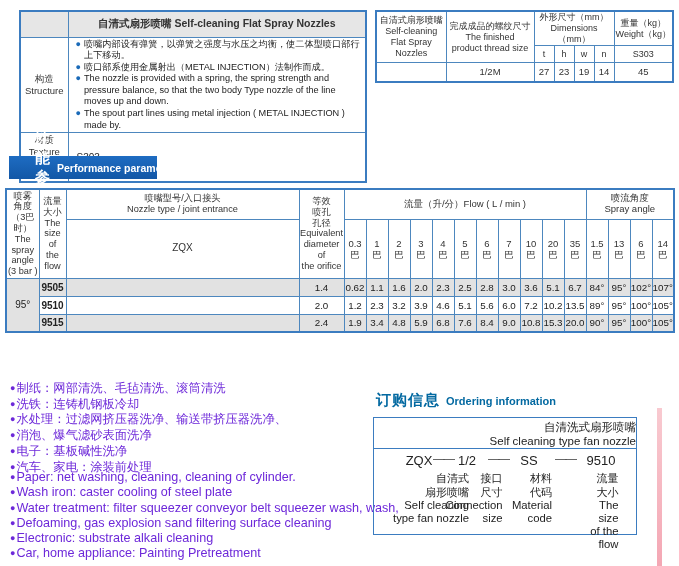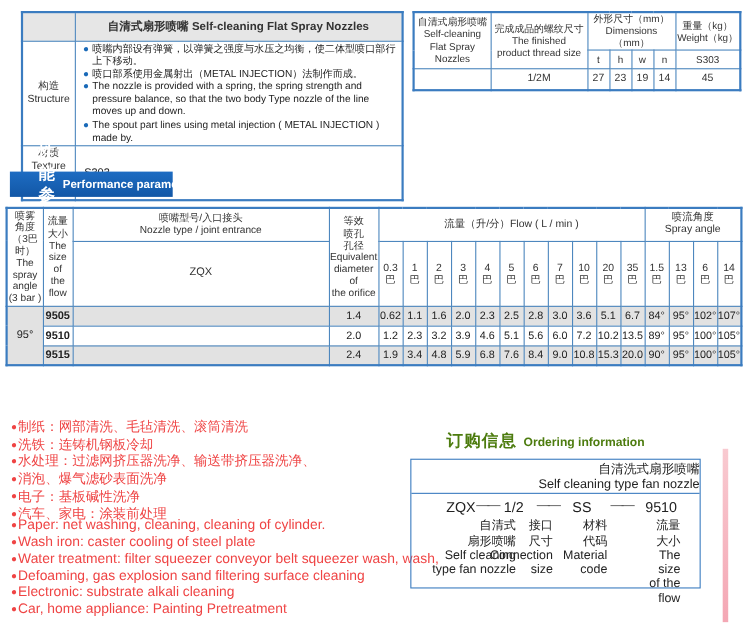--- a/index.html
+++ b/index.html
@@ -52,25 +52,25 @@
   .perf-table tbody tr { height:18px; }
   .perf-table tbody td { text-align:center; font-size:9.8px; color:#222; }
   .perf-table tbody tr.shaded td { background:#e2e2e2; }
   .perf-table tbody td.model { font-weight:bold; font-size:10px; }
   .perf-table tbody td.angle-cell { background:#ffffff; font-size:10px; }
 
   
   .apps { position:absolute; left:10px; }
   .apps-zh { top:381px; font-size:12.3px; line-height:15.7px; }
   .apps-en { top:470px; font-size:12.6px; line-height:15.3px; }
-  .app-item { white-space:nowrap; color:#ef4444; }
+  .app-item { white-space:nowrap; color:#6d28d9; }
   .app-item .b { font-size:9px; vertical-align:1px; margin-right:1px; }
 
   
-  .ord-heading { position:absolute; left:376px; top:391px; color:#4d7c0f; display:flex; align-items:baseline;margin-left:30px; }
+  .ord-heading { position:absolute; left:376px; top:391px; color:#0369a1; display:flex; align-items:baseline; }
   .ord-heading .zh { font-size:15px; font-weight:bold; letter-spacing:1px; }
   .ord-heading .en { font-size:11px; font-weight:bold; margin-left:6px; }
   .ord-box { position:absolute; left:373px; top:417px; width:264px; height:118px; border:1.5px solid #3b7cc0; }
   .ord-title { border-bottom:1.5px solid #3b7cc0; height:31px; text-align:right;
                font-size:11.5px; line-height:14px; padding-top:2px; color:#222; }
   .ord-body { position:relative; height:83px; }
   .ord-code { position:absolute; top:4px; transform:translateX(-50%); font-size:13px; color:#222; white-space:nowrap; }
   .ord-dash { position:absolute; top:3px; transform:translateX(-50%); font-size:12px; color:#555; letter-spacing:-2px; }
   .ord-label { position:absolute; top:23px; transform:translateX(-50%); text-align:right; white-space:pre-line; }
   .ord-label .zh { font-size:11px; line-height:13.5px; }

